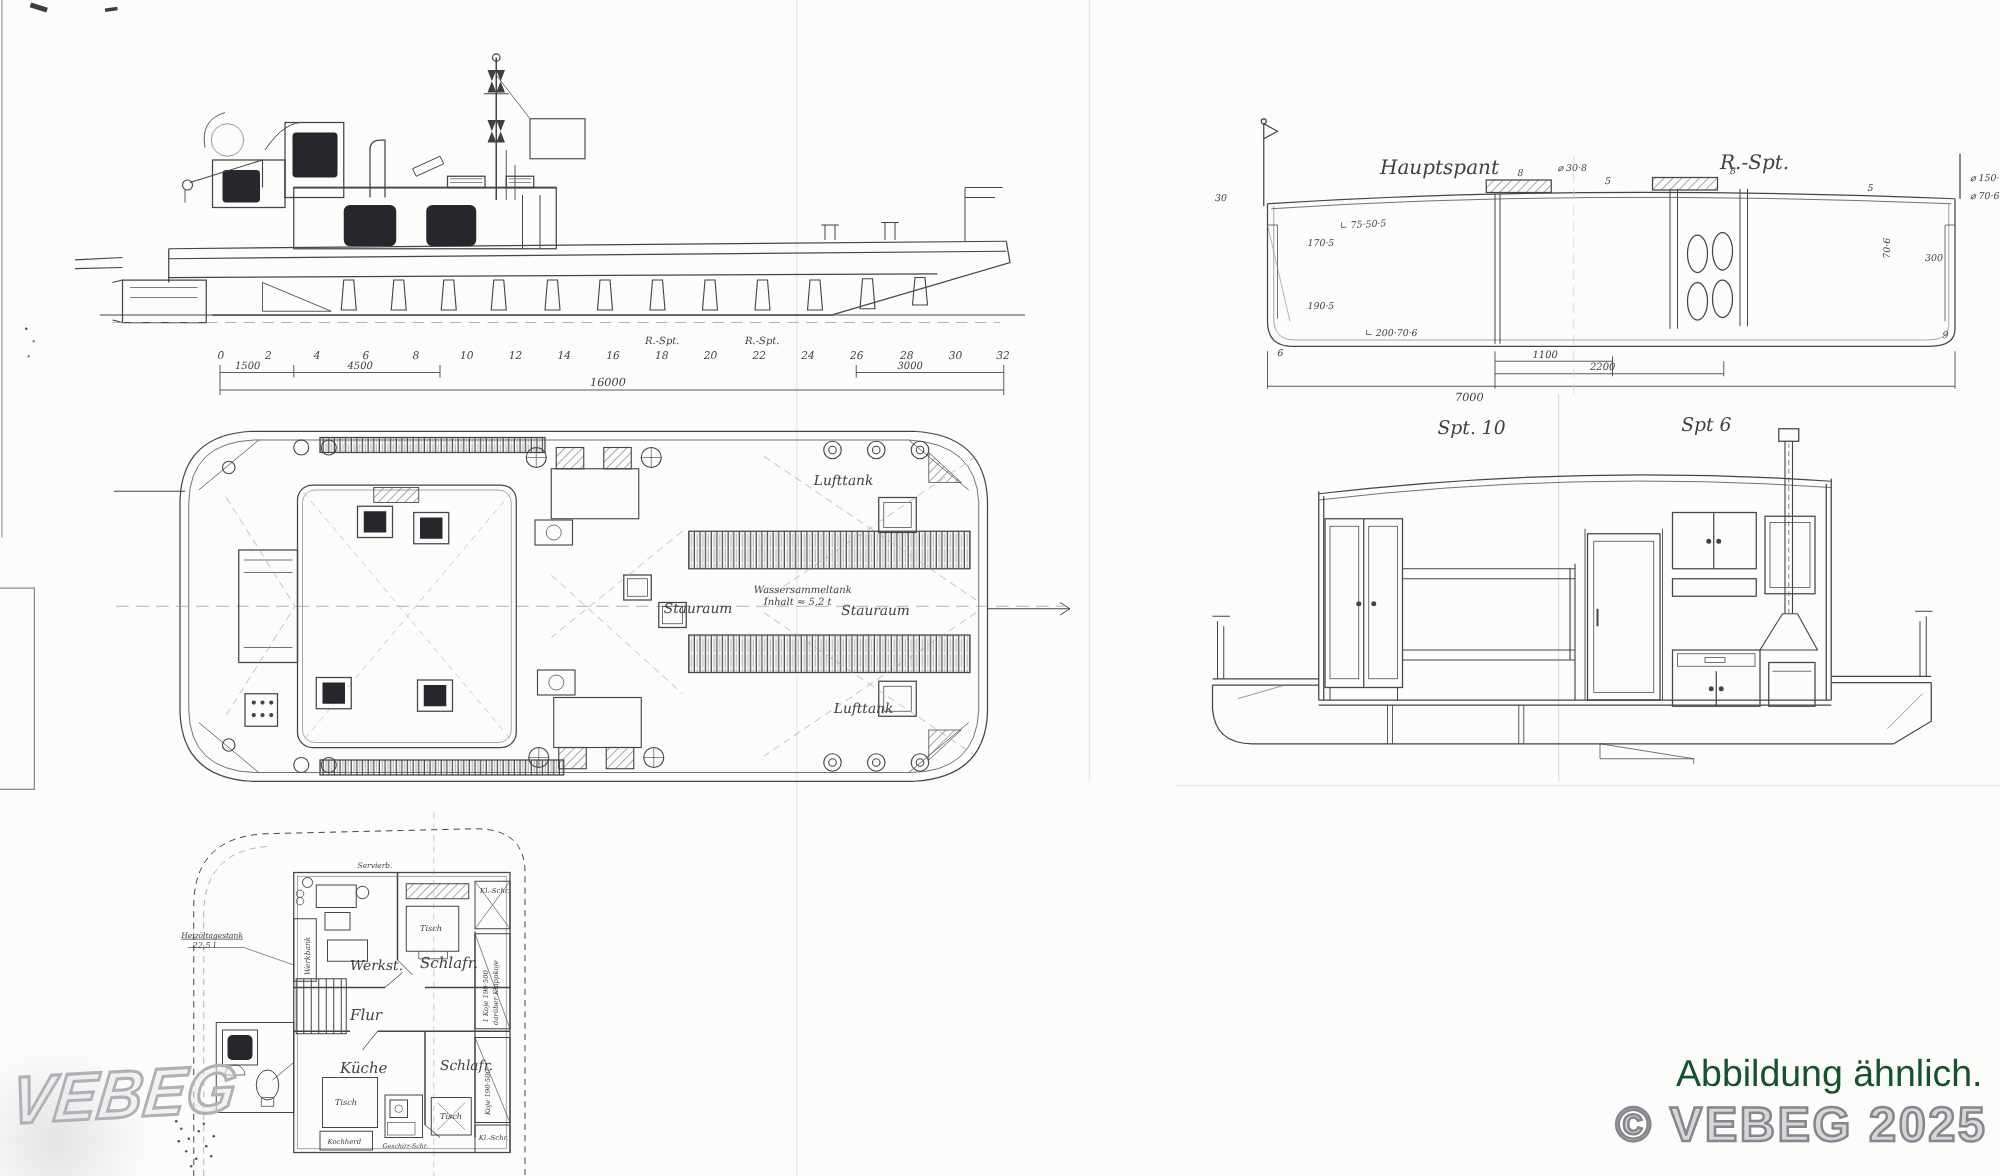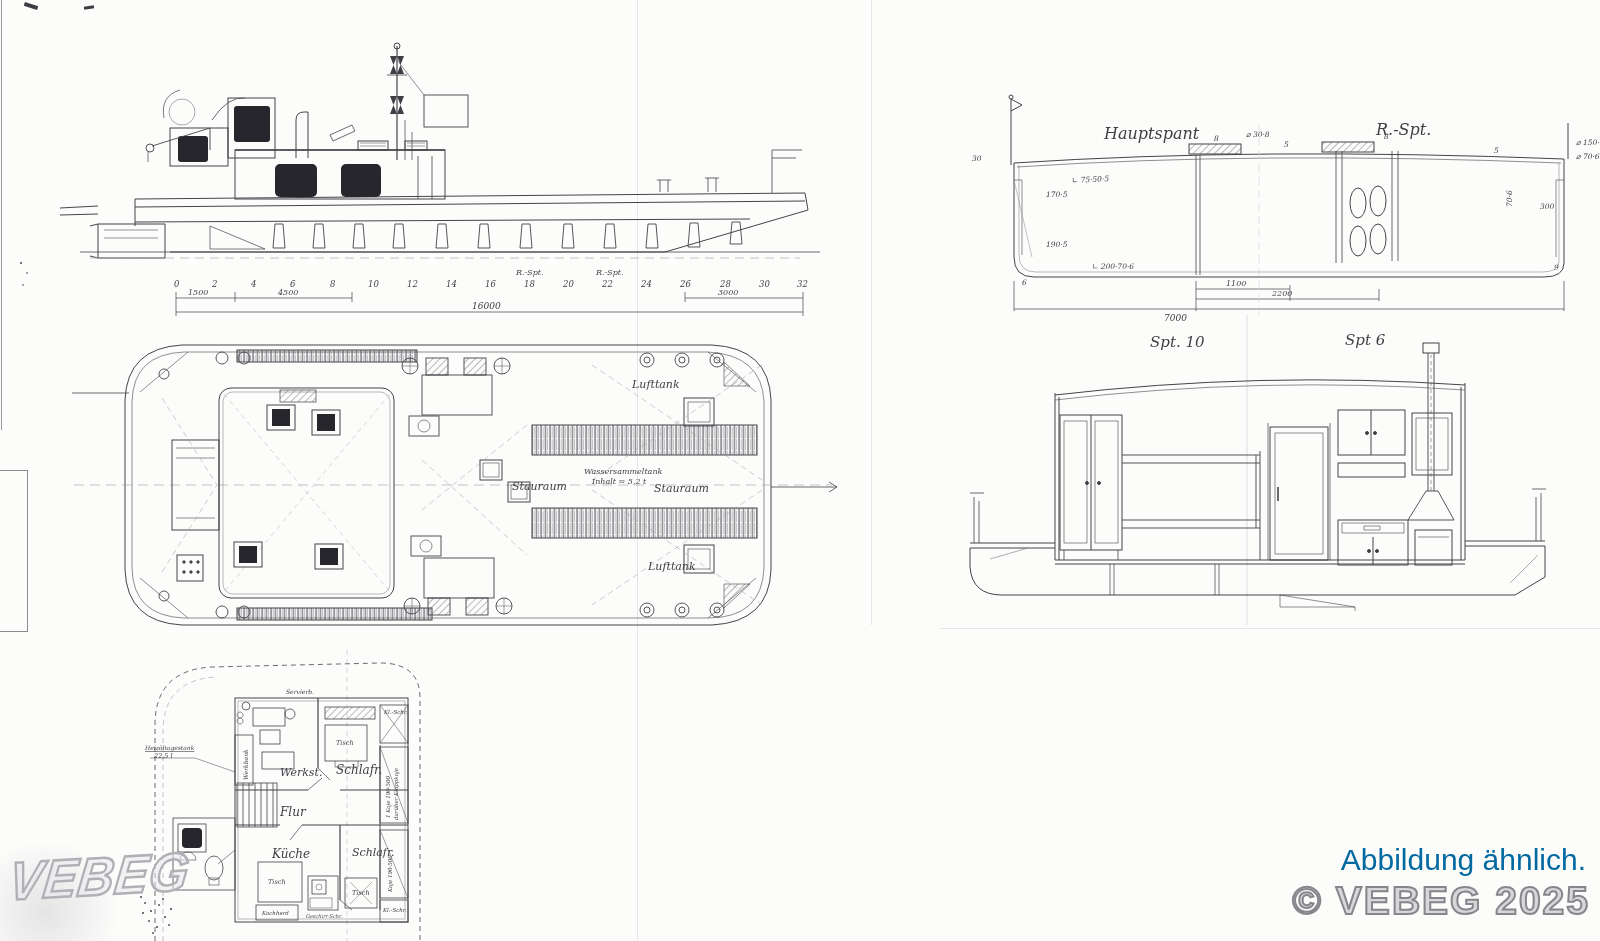--- a/index.html
+++ b/index.html
@@ -6,21 +6,21 @@
   #canvas{position:relative;width:1600px;height:941px;background:#fcfcfb;overflow:hidden;
           font-family:"DejaVu Serif",serif;color:#3f3f46;}
   .view{position:absolute;}
   svg text{fill:#3f3f46;font-family:"DejaVu Serif",serif;font-style:italic;}
   .crease{position:absolute;background:#e6e6e9;}
   .watermark{position:absolute;left:6px;top:850px;font-family:"Liberation Sans",sans-serif;
      font-weight:bold;font-style:italic;font-size:54px;letter-spacing:1px;
      color:rgba(233,233,236,0.55);-webkit-text-stroke:2.5px #b0b0b6;
      transform:scaleX(0.92) skewX(-10deg) rotate(-3deg);transform-origin:left bottom;}
   .disclaimer{position:absolute;right:14px;top:843px;font-family:"Liberation Sans",sans-serif;
-     font-size:30px;color:#0369a1;}
+     font-size:30px;color:#14532d;}
   .copyright{position:absolute;right:10px;top:879px;font-family:"Liberation Sans",sans-serif;
      font-weight:bold;font-size:39px;letter-spacing:2px;color:#d7d7da;
      -webkit-text-stroke:2px #86868c;}
   .edge-rect{position:absolute;left:-2px;top:470px;width:29px;height:160px;
      border:1px solid #8a8a90;border-left:none;background:transparent;}
   .speck{position:absolute;width:2px;height:2px;background:#4a4a50;border-radius:50%;}
   .smudge{position:absolute;background:#3c3c42;}
   .noise{position:absolute;left:0;top:845px;width:150px;height:96px;
      background:radial-gradient(circle at 30% 70%, rgba(120,120,125,0.18), rgba(120,120,125,0) 60%);}
 </style>
@@ -264,21 +264,21 @@
     </g>
     <g>
       <path d="M448,205 L494,205 L478,176 L466,176 Z" stroke-width="0.9"></path>
       <path d="M468,176 L468,38 M474,176 L474,38" stroke-width="0.9"></path>
       <path d="M471,176 L471,40" stroke-width="0.5" stroke-dasharray="4 3"></path>
       <rect x="463" y="28" width="16" height="10"></rect>
     </g>
   </svg>
   </div>
 
-  <div class="view" style="left:72px;top:330px;">
+  <div class="view" style="left:91px;top:330px;">
   <svg width="880" height="310" viewBox="0 0 880 310" fill="none" stroke="#44444b" stroke-width="1">
     <defs>
       <pattern id="hatchV" width="4.5" height="12" patternUnits="userSpaceOnUse">
         <line x1="1" y1="0" x2="1" y2="12" stroke="#4a4a52" stroke-width="1"></line>
         <line x1="3.2" y1="1" x2="3.2" y2="12" stroke="#8a8a90" stroke-width="0.6"></line>
       </pattern>
       <pattern id="hatchD2" width="5" height="5" patternUnits="userSpaceOnUse" patternTransform="rotate(45)">
         <line x1="0" y1="0" x2="0" y2="5" stroke="#55555c" stroke-width="0.8"></line>
       </pattern>
     </defs>

